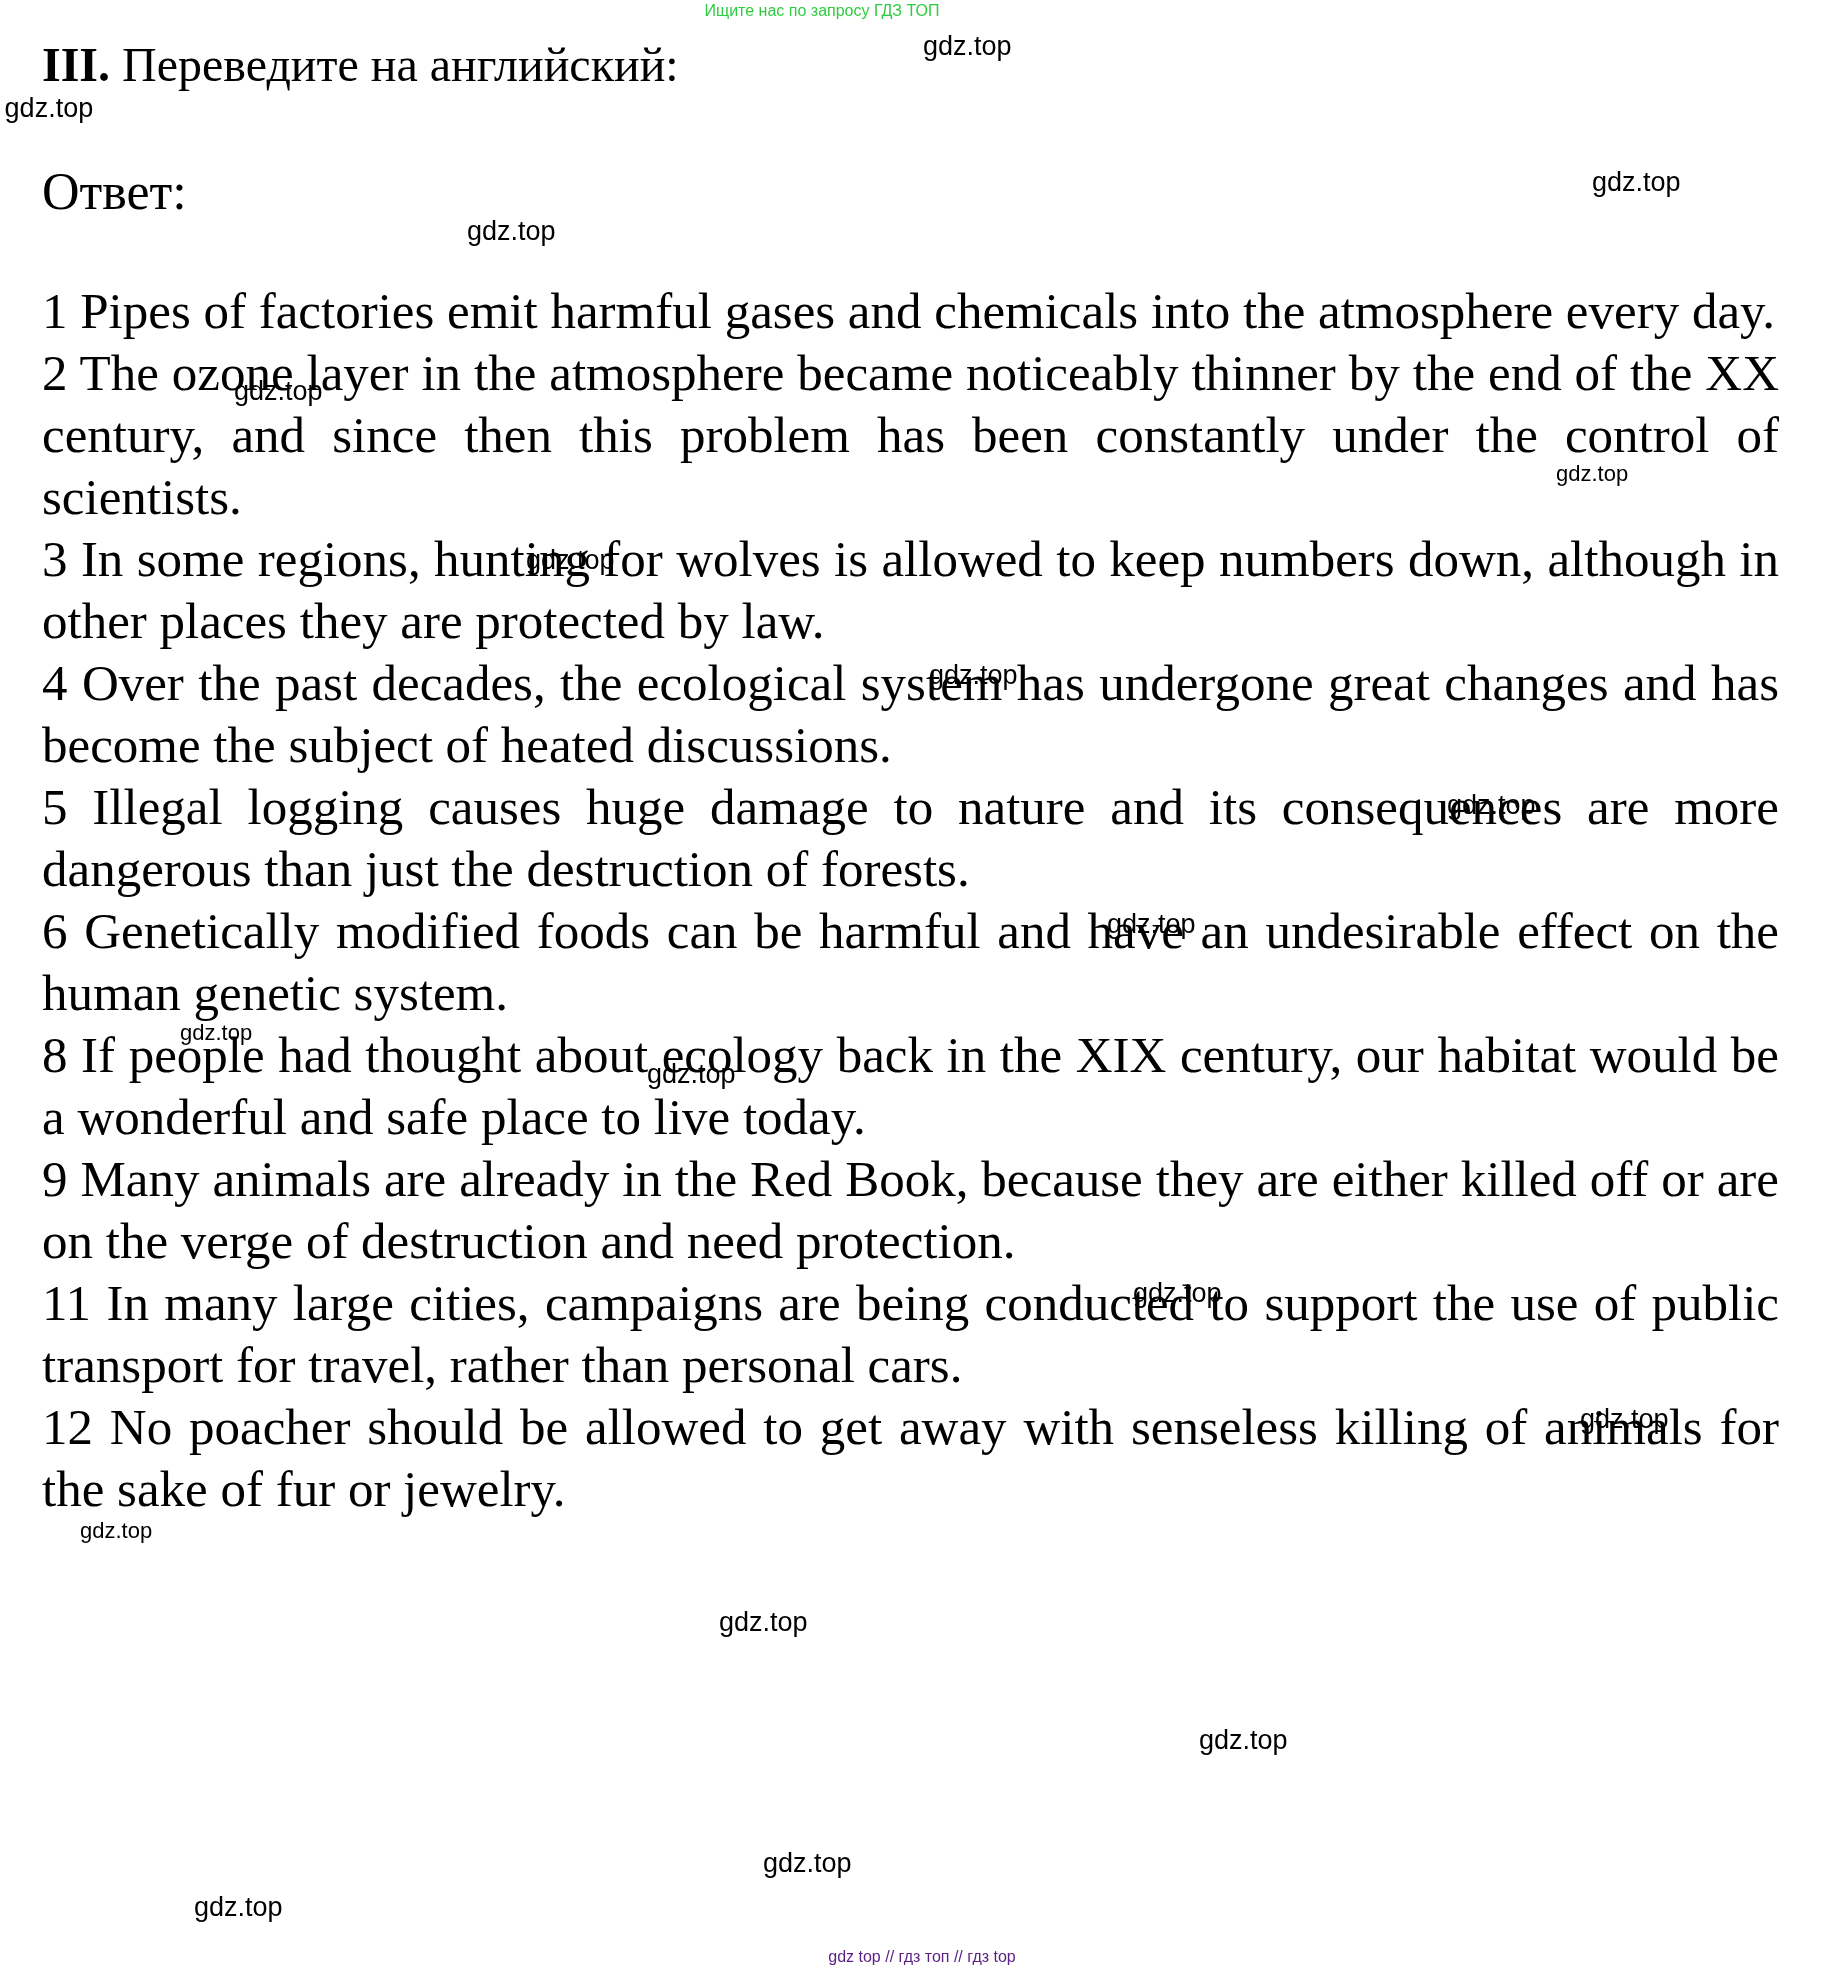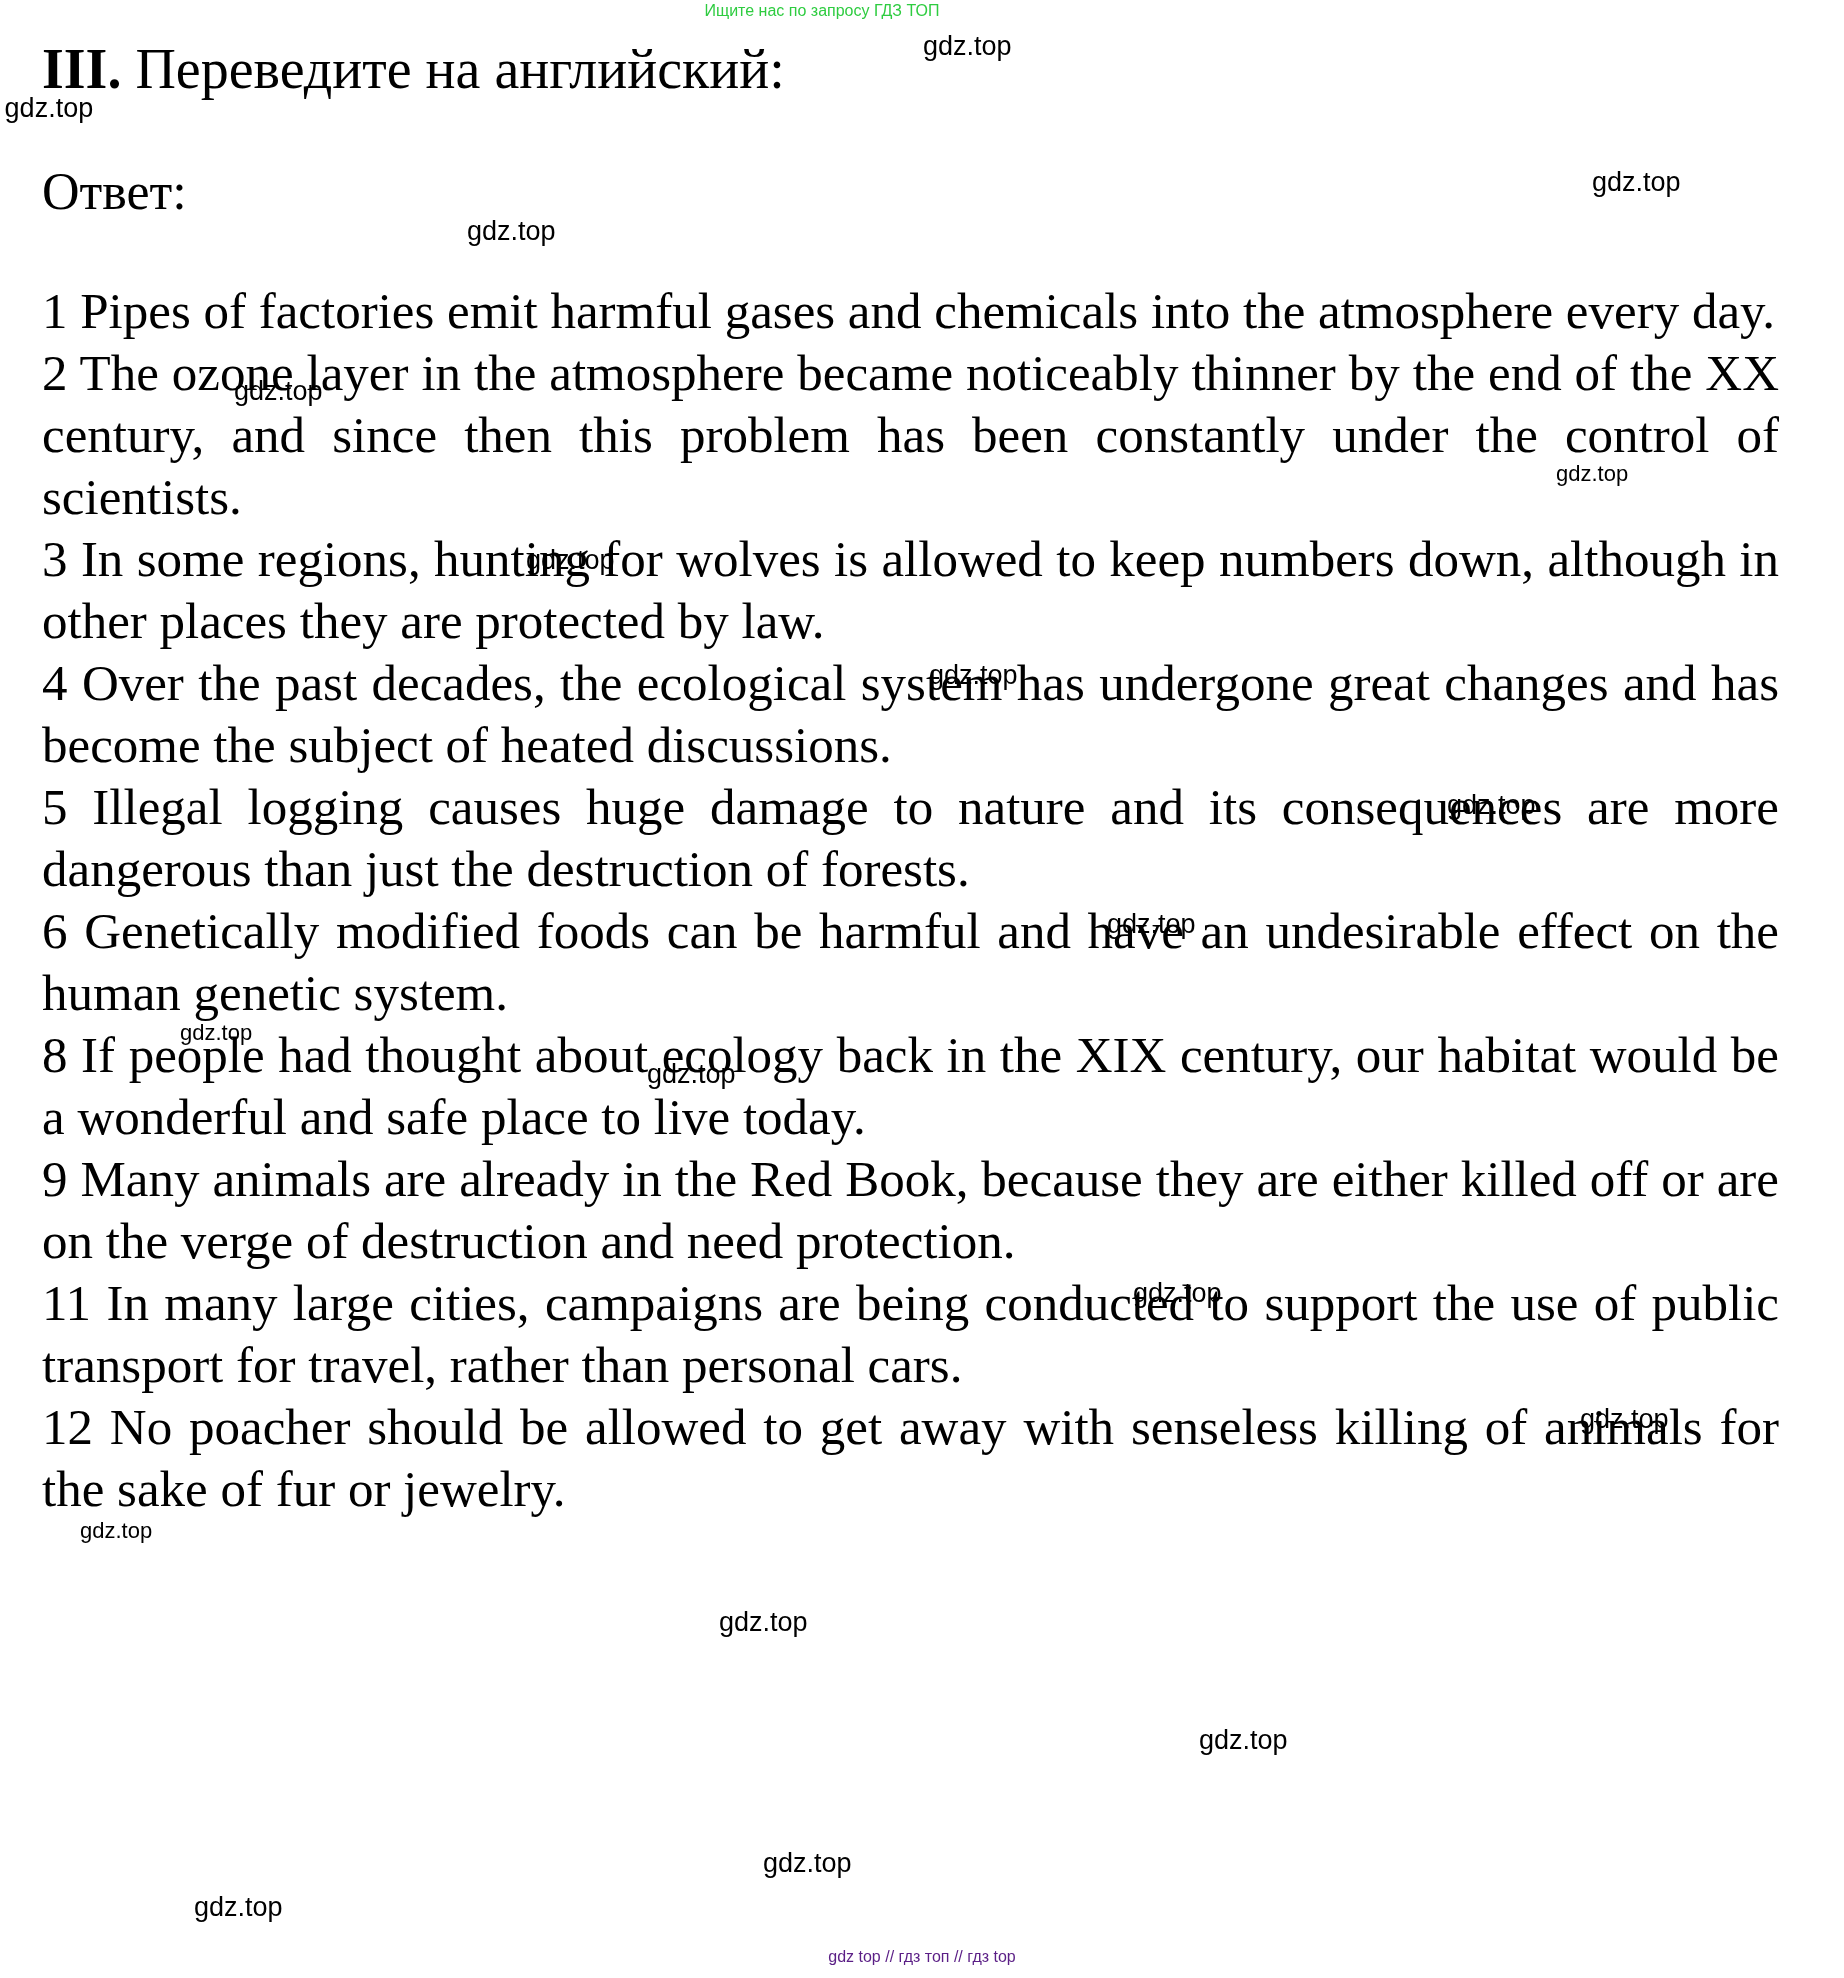--- a/index.html
+++ b/index.html
@@ -1,20 +1,20 @@
 <!DOCTYPE html>
 <html style="font-size:15px"><head>
 <meta charset="utf-8">
 <style>
   html, body { margin:0; padding:0; background:#ffffff; }
   body { width:1844px; height:1979px; position:relative; overflow:hidden; }
   .top-banner { position:absolute; top:1.9px; left:0; width:1644px; text-align:center;
     font-family:"Liberation Sans", sans-serif; font-size:16px; color:#2ecc40; }
   .heading { position:absolute; left:42px; top:37px; font-family:"Liberation Serif", serif;
-    font-size:56px; color:#000; }
+    font-size:48px; color:#000; }
   .heading b { font-weight:bold; }
   .answer { position:absolute; left:42px; top:162px; font-family:"Liberation Serif", serif;
     font-size:52px; color:#000; }
   .body-text { position:absolute; left:42px; top:280px; width:1737px;
     font-family:"Liberation Serif", serif; font-size:51px; line-height:62px;
     text-align:justify; color:#000; }
   .body-text p { margin:0; }
   .wm { position:absolute; font-family:"Liberation Sans", sans-serif; font-size:27px; color:#000; }
   .wm.small { font-size:22px; }
   .footer { position:absolute; top:1948px; left:0; width:1844px; text-align:center;

